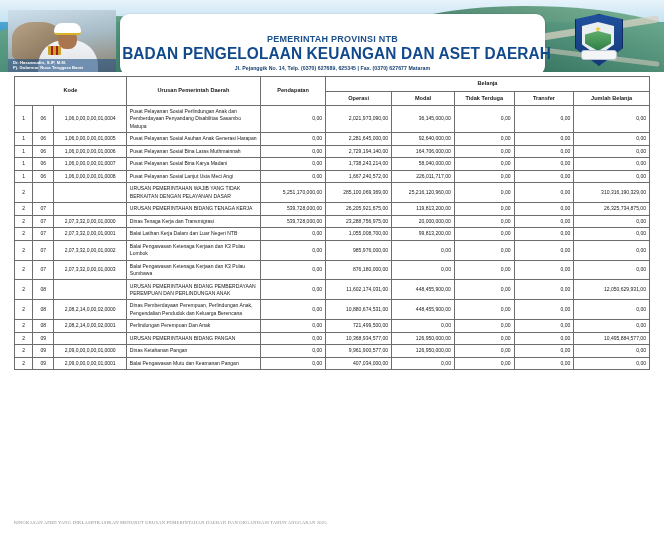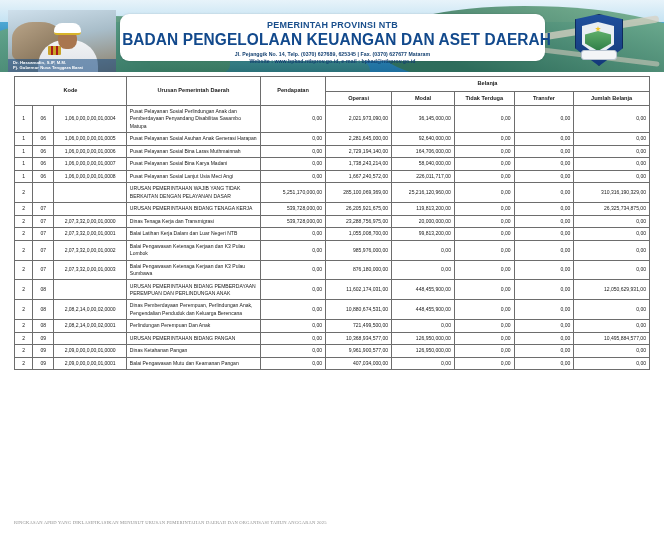--- a/index.html
+++ b/index.html
@@ -115,21 +115,21 @@
 
   
   .title-plate {
     position: absolute;
     left: 120px; top: 14px;
     width: 425px; height: 46px;
     background: #ffffff;
     border-radius: 9px;
     box-shadow: 0 0 2px rgba(0,0,0,.18);
     text-align: center;
-    padding-top: 1px;
+    padding-top: 15px;
   }
   .t-line1 {
     color: #1a4f8c;
     font-size: 9.4px;
     font-weight: bold;
     letter-spacing: .25px;
     margin-top: 4px;
     font-family: "Liberation Sans", sans-serif;
     transform: scaleX(.96);
   }

